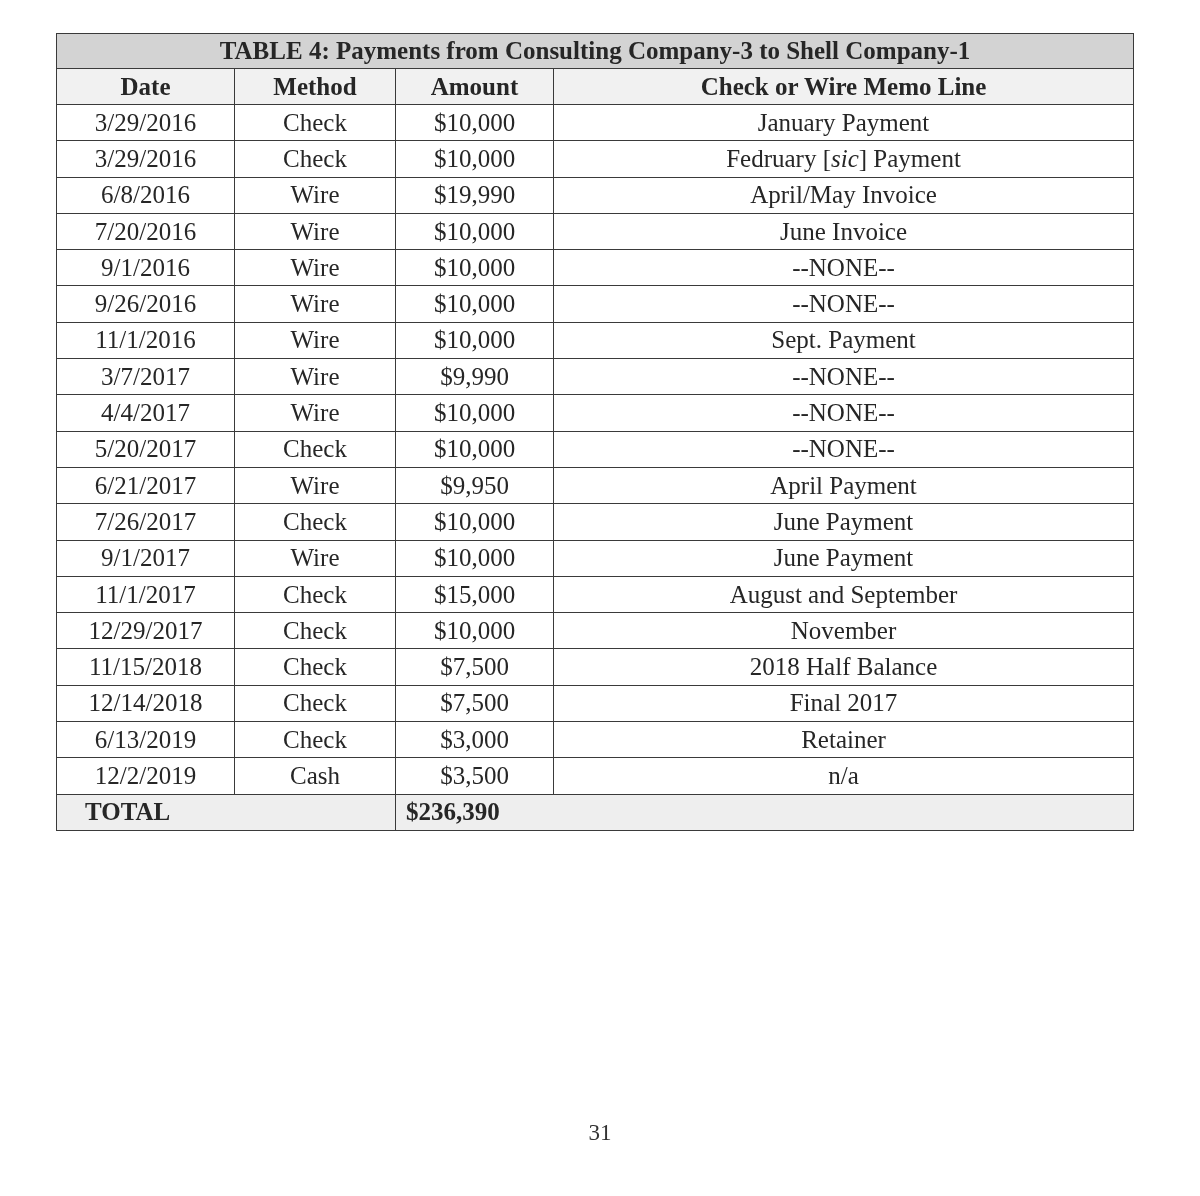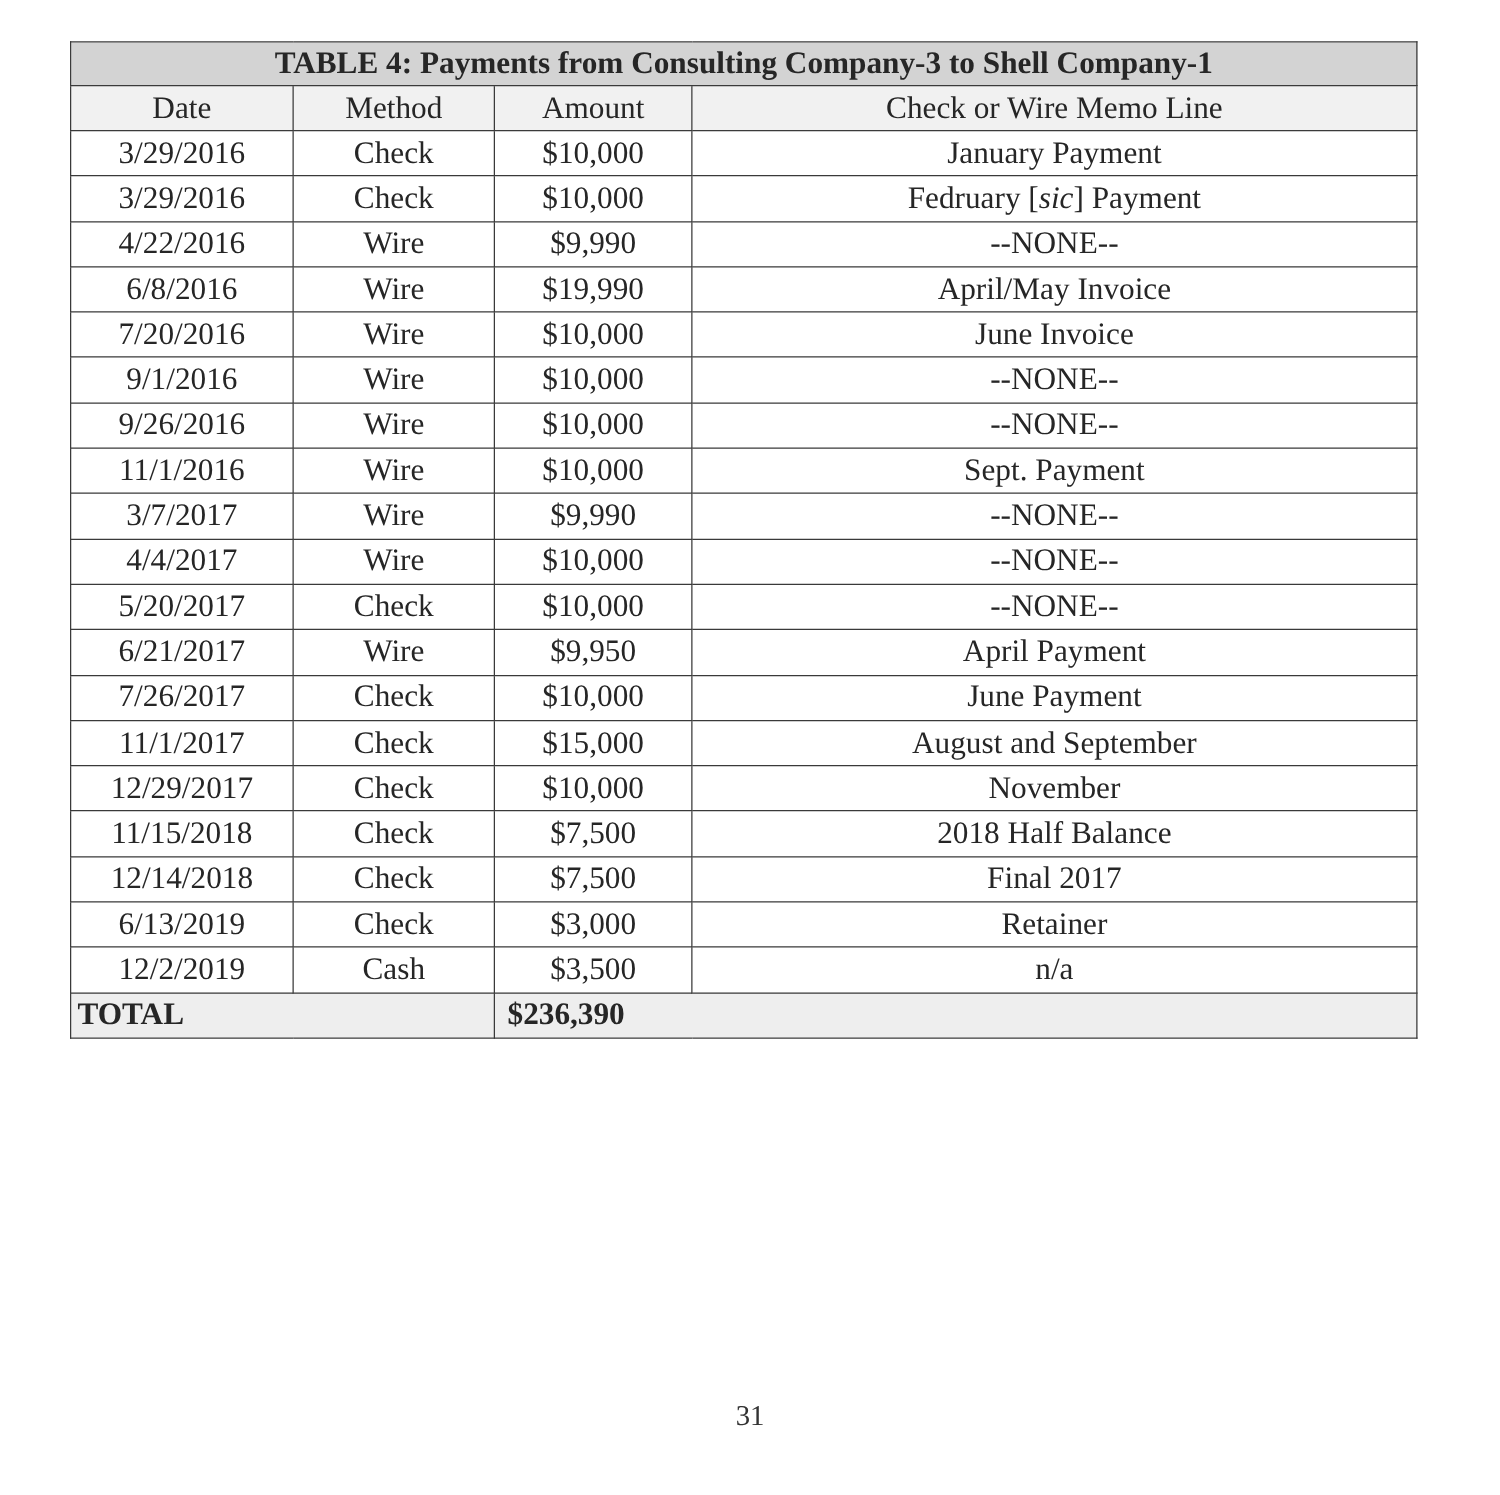--- a/index.html
+++ b/index.html
@@ -1,23 +1,23 @@
 <!DOCTYPE html>
 <html><head>
 <meta charset="utf-8">
 <style>
   html, body { margin: 0; padding: 0; background: #ffffff; }
   body { width: 1200px; height: 1196px; position: relative; font-family: "Liberation Serif", "DejaVu Serif", serif; color: #262626; }
   .tbl-wrap { position: absolute; left: 56px; top: 33px; width: 1077px; }
   table { border-collapse: collapse; width: 100%; table-layout: fixed; border-radius: 16px; }
   td, th { border: 1.5px solid #3a3a3a; text-align: center; padding: 0; height: 35.3px; font-size: 25px; font-weight: normal; white-space: nowrap; }
   .title-row th { background: #d3d3d3; font-weight: bold; height: 34px; font-size: 25px; }
-  .head-row th { background: #f1f1f1; font-weight: normal; height: 35px; }
+  .head-row th { background: #f1f1f1; font-weight: bold; height: 35px; }
   .total-row td { background: #eeeeee; font-weight: bold; text-align: left; height: 35px; }
-  .total-row td.lbl { padding-left: 5px; margin-top: 32px; }
+  .total-row td.lbl { padding-left: 28px; margin-top: 32px; }
   .total-row td.amt { padding-left: 10px; }
   col.c1 { width: 178px; } col.c2 { width: 161px; } col.c3 { width: 158px; } col.c4 { width: 580px; }
   .page-num { position: absolute; left: 0; width: 1200px; top: 1120px; text-align: center; font-size: 23px; color: #333; }
 </style>
 </head>
 <body>
 
 <div class="tbl-wrap">
   <table>
     <colgroup>
@@ -42,26 +42,20 @@
           <td>3/29/2016</td>
           <td>Check</td>
           <td>$10,000</td>
           <td>January Payment</td>
         </tr>
         <tr>
           <td>3/29/2016</td>
           <td>Check</td>
           <td>$10,000</td>
           <td><span>Fedruary [</span><i>sic</i><span>] Payment</span></td>
-        </tr>
-        <tr>
-          <td>4/22/2016</td>
-          <td>Wire</td>
-          <td>$9,990</td>
-          <td>--NONE--</td>
         </tr>
         <tr>
           <td>6/8/2016</td>
           <td>Wire</td>
           <td>$19,990</td>
           <td>April/May Invoice</td>
         </tr>
         <tr>
           <td>7/20/2016</td>
           <td>Wire</td>
@@ -110,20 +104,26 @@
           <td>$9,950</td>
           <td>April Payment</td>
         </tr>
         <tr>
           <td>7/26/2017</td>
           <td>Check</td>
           <td>$10,000</td>
           <td>June Payment</td>
         </tr>
         <tr>
+          <td>9/1/2017</td>
+          <td>Wire</td>
+          <td>$10,000</td>
+          <td>June Payment</td>
+        </tr>
+        <tr>
           <td>11/1/2017</td>
           <td>Check</td>
           <td>$15,000</td>
           <td>August and September</td>
         </tr>
         <tr>
           <td>12/29/2017</td>
           <td>Check</td>
           <td>$10,000</td>
           <td>November</td>

